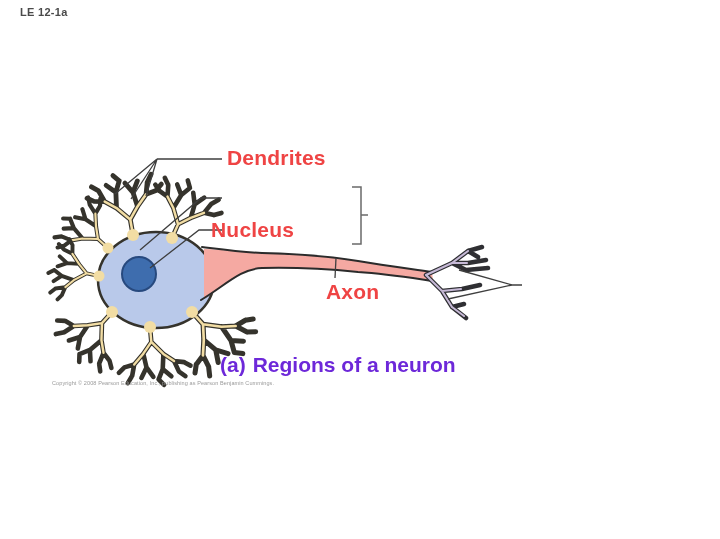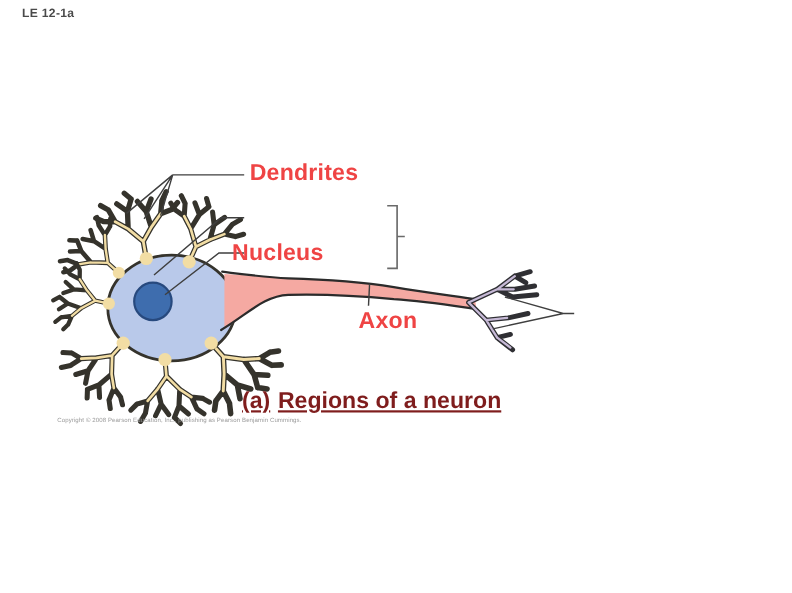--- a/index.html
+++ b/index.html
@@ -5,21 +5,21 @@
   html,body{margin:0;padding:0;}
   body{width:720px;height:539px;background:#ffffff;overflow:hidden;
        font-family:"Liberation Sans",sans-serif;}
   #slide{position:relative;width:720px;height:539px;background:#ffffff;}
   #drawing{position:absolute;left:0;top:0;}
   .lbl{position:absolute;font-weight:700;font-size:21px;line-height:1;
        color:#ef4444;letter-spacing:0.2px;white-space:nowrap;}
   .slide-code{position:absolute;left:20px;top:6px;font-size:11px;
        color:#4a4a4a;font-weight:700;letter-spacing:0.3px;}
   .caption{position:absolute;left:220px;top:353px;font-weight:700;
-       font-size:21px;color:#7f1d1d;white-space:nowrap;text-decoration:underline;}
+       font-size:21px;color:#6d28d9;white-space:nowrap;}
   .caption .cap-text{margin-left:7px;}
   .copyright{position:absolute;left:52px;top:380px;font-size:6px;
        color:#9a9a9a;letter-spacing:0.1px;white-space:nowrap;
        transform:scale(0.92);transform-origin:left top;}
   
   .tree-dark{stroke:var(--outline,#35332c);stroke-width:4.6;fill:none;
        stroke-linecap:round;stroke-linejoin:round;}
   .tree-tan{stroke:var(--dendrite-fill,#f2dda4);stroke-width:2.4;fill:none;
        stroke-linecap:round;stroke-linejoin:round;}
   .soma{fill:var(--cell-body-fill,#b9c9ea);stroke:var(--outline,#35332c);

